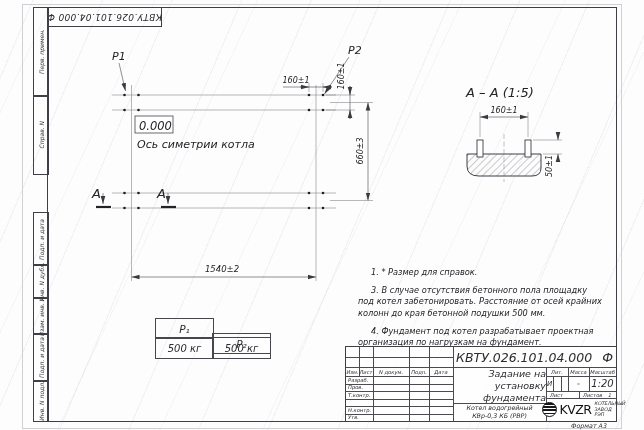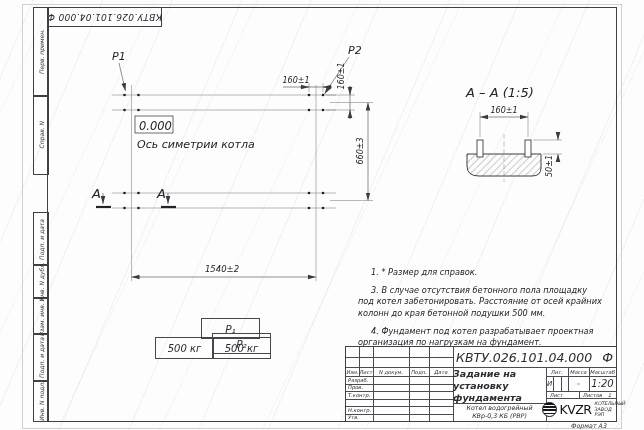--- a/index.html
+++ b/index.html
@@ -25,21 +25,21 @@
   .ltable{position:absolute;left:155px;top:318px;width:115px;height:40px;}
   .ltable .cell{position:absolute;border:.9px solid #46464d;display:flex;align-items:center;justify-content:center;font-style:italic;}
   .tb{position:absolute;left:345px;top:346px;width:270px;height:74px;border:1.2px solid #3f3f46;background:rgba(255,255,255,.65);}
   .tb .h{position:absolute;background:#4a4a50;height:.8px;}
   .tb .v{position:absolute;background:#4a4a50;width:.8px;}
   .tb .lbl{position:absolute;font-size:5.2px;font-style:italic;display:flex;align-items:center;padding-left:2px;color:#2b2b30;white-space:nowrap;}
   .tb .ctr{justify-content:center;padding-left:0;text-align:center;}
   .desig{position:absolute;left:107px;top:0;width:163px;height:20px;display:flex;align-items:center;justify-content:center;
          font-size:12.5px;font-style:italic;word-spacing:6px;white-space:nowrap;}
   .doctitle{position:absolute;left:107px;top:21px;width:93px;height:34px;font-size:9.5px;font-style:italic;
-            text-align:left;line-height:1.25;font-weight:bold;}
+            text-align:right;line-height:1.25;}
   .product{position:absolute;left:107px;top:57px;width:93px;font-size:6.3px;font-style:italic;text-align:center;line-height:1.3;}
   .logo{position:absolute;left:200px;top:51px;width:70px;height:23px;display:flex;align-items:center;justify-content:center;gap:3px;}
   .emblem{width:13px;height:13px;border-radius:50%;border:1px solid #121215;
           background:repeating-linear-gradient(#16161a 0 1.6px,#fff 1.6px 3.2px);flex:0 0 auto;}
   .kvzr{font-size:12.5px;font-weight:400;letter-spacing:-.5px;color:#121215;font-style:normal;}
   .coname{font-size:4.8px;font-style:italic;width:26px;line-height:1.25;color:#2b2b30;}
   .format{position:absolute;left:560px;top:421.5px;width:58px;text-align:center;font-size:6.3px;font-style:italic;color:#34343a;}
 </style>
 </head>
 <body>
@@ -186,21 +186,21 @@
     </g>
   </svg>
 
   <div class="notes">
     <p>1. * Размер для справок.</p>
     <p>3. В случае отсутствия бетонного пола площадку под котел забетонировать. Расстояние от осей крайних колонн до края бетонной подушки 500 мм.</p>
     <p>4. Фундамент под котел разрабатывает проектная организация по нагрузкам на фундамент.</p>
   </div>
 
   <div class="ltable">
-    <div class="cell" style="left:0;top:0;width:57px;height:19px;font-size:10.5px;margin-left:46px;">P₁</div>
+    <div class="cell" style="left:0;top:0;width:57px;height:19px;font-size:10.5px;">P₁</div>
     <div class="cell" style="left:57px;top:15px;width:57px;height:19px;font-size:10.5px;">P₂</div>
     <div class="cell" style="left:0;top:19px;width:57px;height:20px;font-size:10px;">500 кг</div>
     <div class="cell" style="left:57px;top:19px;width:57px;height:20px;font-size:10px;">500 кг</div>
   </div>
 
   <div class="tb">
 
     <div class="h" style="left:0;top:10px;width:107px;"></div>
     <div class="h" style="left:0;top:20px;width:270px;"></div>
     <div class="h" style="left:0;top:29px;width:107px;"></div>

